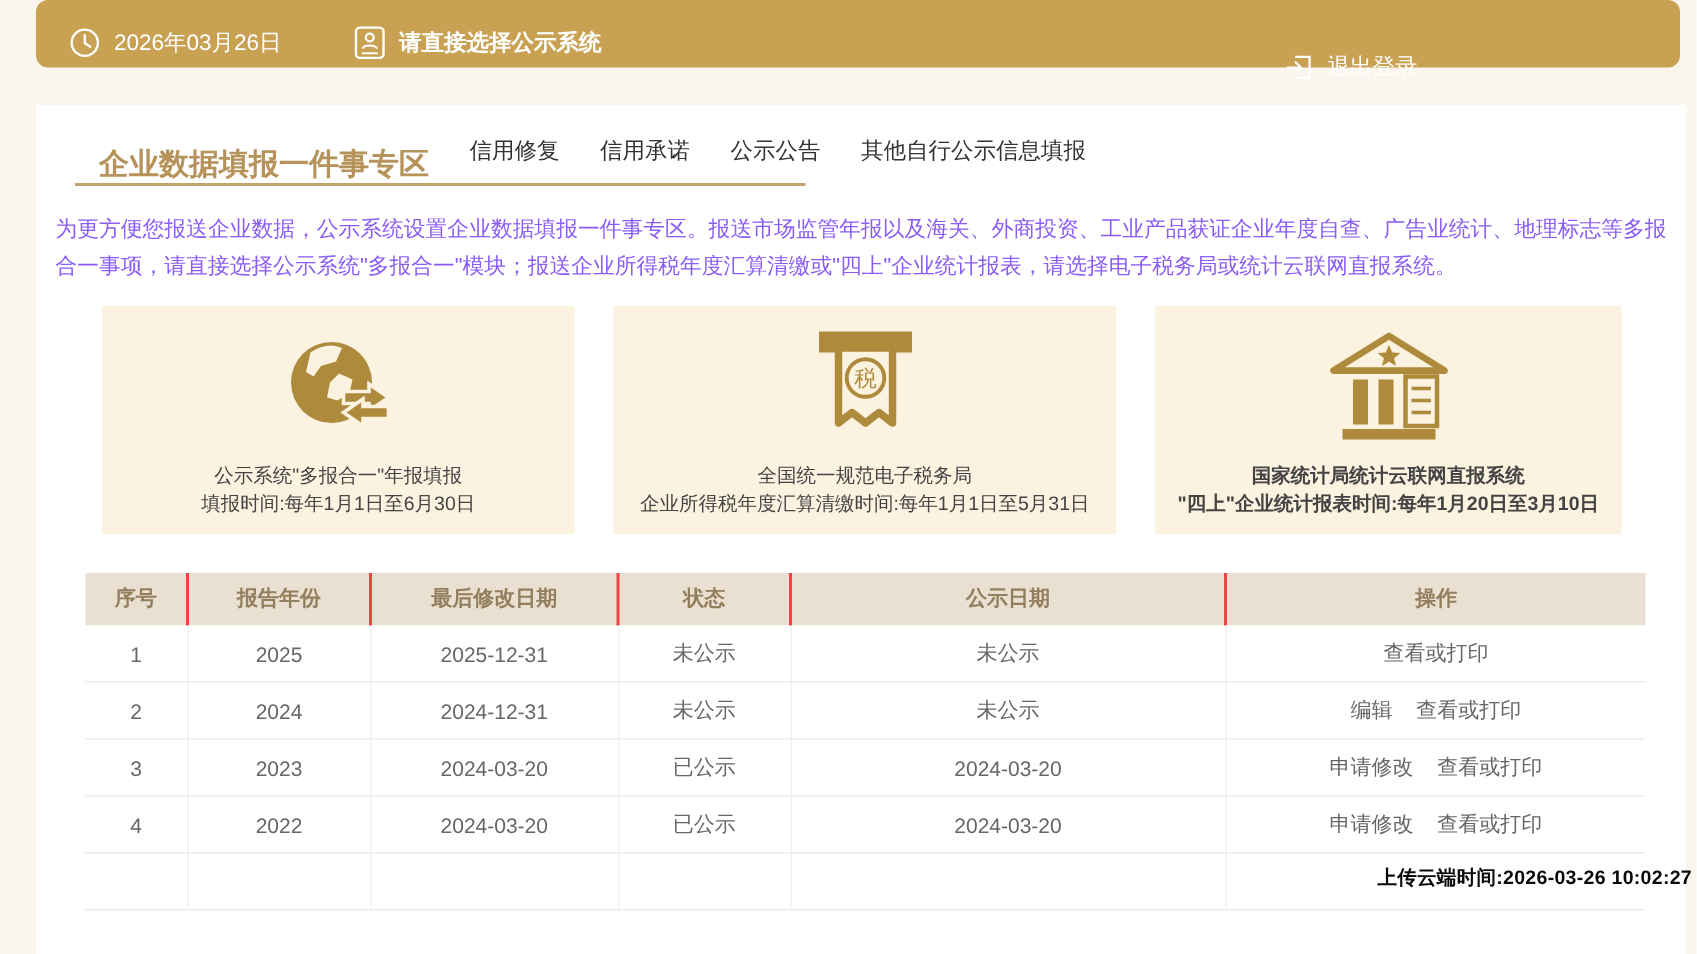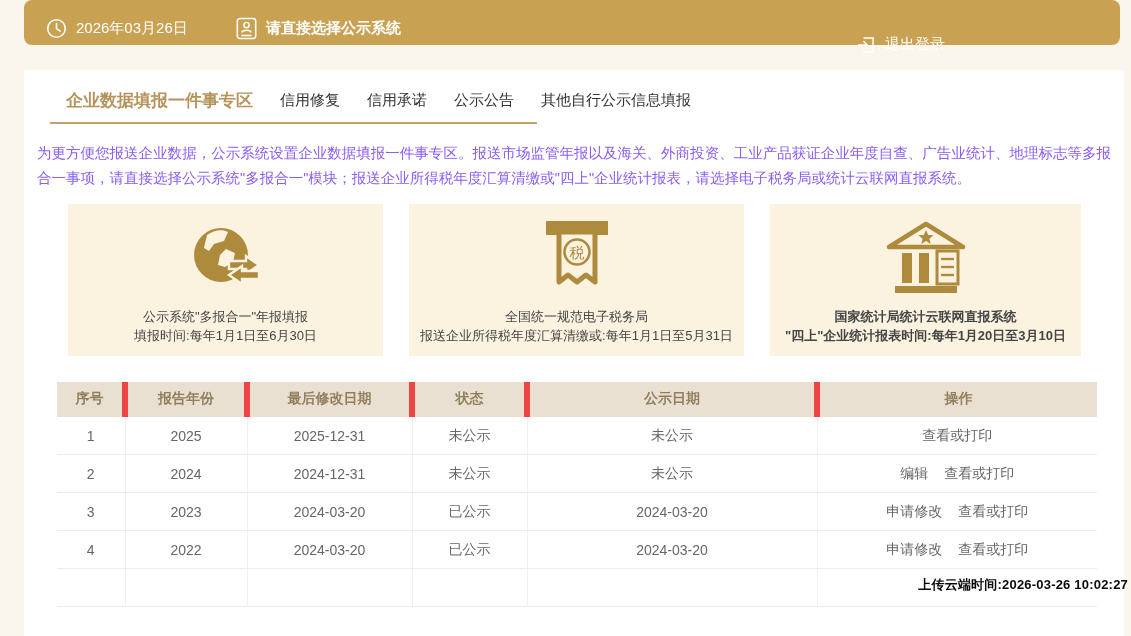--- a/index.html
+++ b/index.html
@@ -26,21 +26,21 @@
   .panel {
     position:absolute; left:24px; top:70px; width:1100px; height:566px;
     background:#fff;
   }
   
   .tabs {
     position:relative; height:54px; padding-left:42px;
     display:flex; align-items:flex-end; gap:27px;
   }
   .tab { font-size:15px; color:#333; padding-bottom:14px; cursor:pointer; }
-  .tab.active { font-size:17px; font-weight:bold; color:#b5935a; padding-bottom:12px; }
+  .tab.active { font-size:20px; font-weight:bold; color:#b5935a; padding-bottom:1px; }
   .tab-underline {
     position:absolute; left:26px; top:52px; width:487px; height:2px;
     background:#c3a369;
   }
   
   .notice {
     margin:17px 13px 0 13px; color:#8b5cf6; font-size:14.5px;
     line-height:1.72; text-align:justify;
   }
   
@@ -58,21 +58,21 @@
   
   .section { display:flex; align-items:center; gap:10px; margin:40px 0 0 44px; }
   .section-bar { width:7px; height:18px; background:#8a5517; }
   .section-title { font-size:15px; color:#7c4b17; }
   
   table { margin:26px 0 0 33px; width:1040px; border-collapse:collapse; table-layout:fixed; }
   col.c1{width:68px;} col.c2{width:122px;} col.c3{width:165px;}
   col.c4{width:115px;} col.c5{width:290px;} col.c6{width:280px;}
   thead th {
     height:35px; background:#eae0d1; color:#927f5e; font-weight:bold;
-    font-size:14px; text-align:center; border-right:6px solid #ef4444;
+    font-size:14px; text-align:center; border-right:2px solid #ef4444;
   }
   thead th:last-child { border-right:none; }
   tbody td {
     height:38px; text-align:center; color:#666; font-size:14px;
     border-bottom:1px solid #ececec; border-right:1px solid #f1f1f1;
     background:#fff;
   }
   tbody td:last-child { border-right:none; }
   .action-link { margin:0 6px; cursor:pointer; }
   
@@ -151,21 +151,21 @@
     <div class="card">
       <div class="card-icon">
         <svg width="72" height="80" viewBox="0 0 72 80">
           <path d="M5 3h62v14H56v-5H16v5H5z" fill="#ad8a3c"></path>
           <path d="M18 14h36v50l-9-7-9 7-9-7-9 7z" fill="none" stroke="#ad8a3c" stroke-width="5" stroke-linejoin="round"></path>
           <circle cx="36" cy="34" r="12.5" fill="none" stroke="#ad8a3c" stroke-width="2.6"></circle>
           <text x="36" y="39.5" text-anchor="middle" font-size="15" fill="#ad8a3c">税</text>
         </svg>
       </div>
       <div class="card-line">全国统一规范电子税务局</div>
-      <div class="card-line">报送企业所得税年度汇算清缴或:每年1月1日至5月31日</div>
+      <div class="card-line">企业所得税年度汇算清缴时间:每年1月1日至5月31日</div>
     </div>
 
     <div class="card">
       <div class="card-icon">
         <svg width="92" height="76" viewBox="0 0 92 76">
           <path d="M46 4L9 27h74z" fill="none" stroke="#ad8a3c" stroke-width="4.5" stroke-linejoin="round"></path>
           <polygon points="46,10 48.2,15 53.6,15.3 49.4,18.8 50.7,24 46,21.1 41.3,24 42.6,18.8 38.4,15.3 43.8,15" fill="#ad8a3c"></polygon>
           <rect x="22" y="33" width="10" height="30" fill="#ad8a3c"></rect>
           <rect x="39" y="33" width="10" height="30" fill="#ad8a3c"></rect>
           <rect x="57" y="31" width="21" height="33" fill="none" stroke="#ad8a3c" stroke-width="3"></rect>

